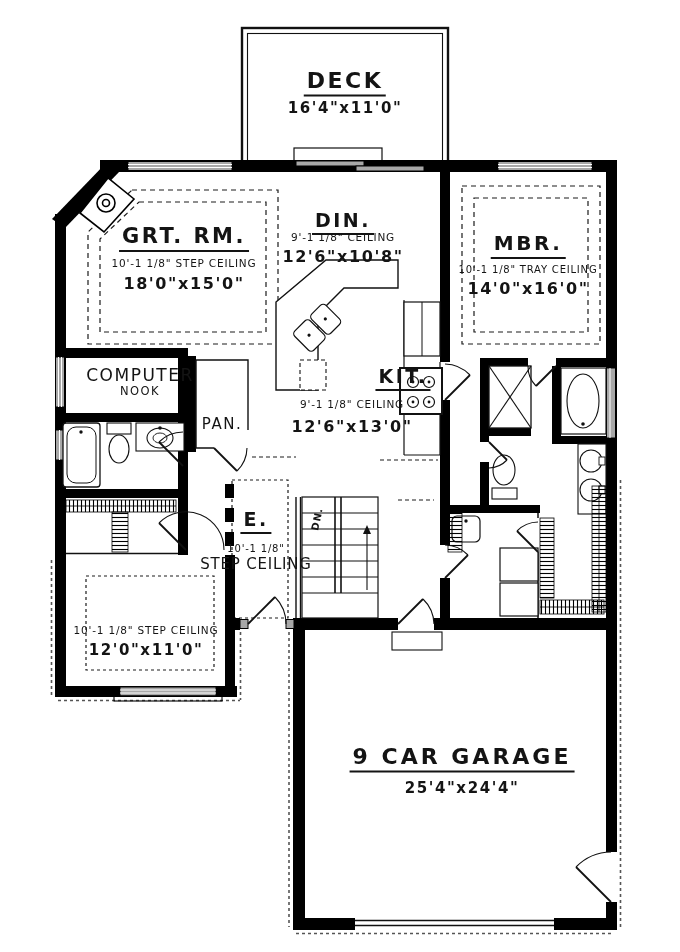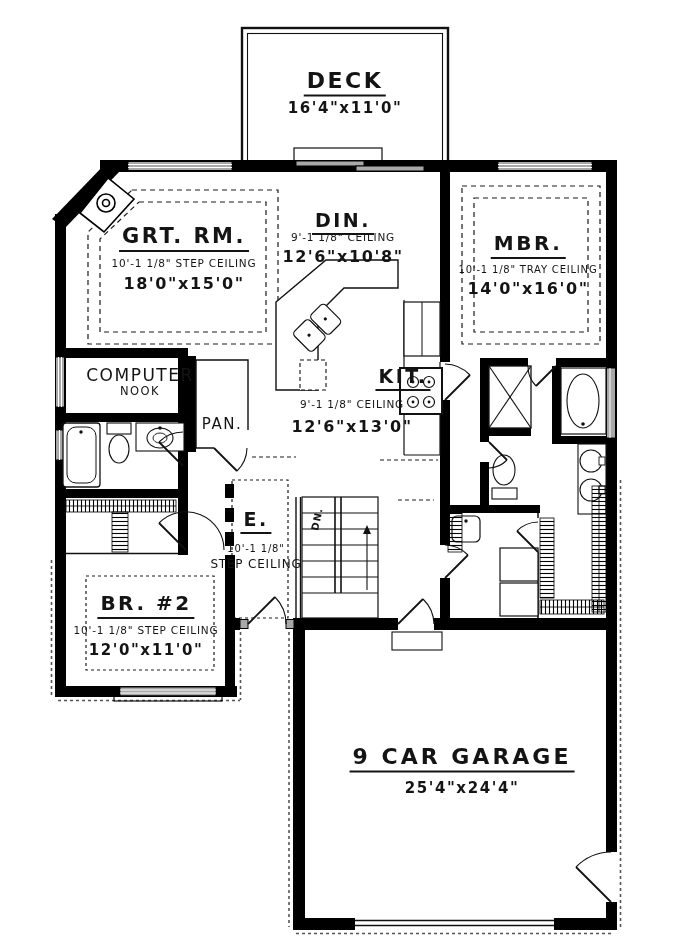--- a/index.html
+++ b/index.html
@@ -332,23 +332,22 @@
   <div class="lbl sub" style="left:140px; top:391px; font-size:11.5px; letter-spacing:1.5px;">NOOK</div>
 
   <div class="lbl sub" style="left:222px; top:404px; font-size:15px; letter-spacing:1.5px;margin-top:20px;">PAN.</div>
 
   <div class="lbl name" style="left:360px; top:378px; font-size:19px;margin-left:43px;">KIT.</div>
   <div class="lbl sub" style="left:352px; top:404px; font-size:10.5px;">9'-1 1/8" CEILING</div>
   <div class="lbl dims" style="left:352px; top:426px; font-size:16px;">12'6"x13'0"</div>
 
   <div class="lbl name" style="left:256px; top:521px; font-size:19px;">E.</div>
   <div class="lbl sub" style="left:256px; top:548px; font-size:10px;">10'-1 1/8"</div>
-  <div class="lbl sub" style="left:256px; top:564px; font-size:12px;">STEP CEILING</div>
-
-  <div class="lbl name" style="left:146px; top:605px; font-size:20px;">BR. #2</div>
+  <div class="lbl sub" style="left:256px; top:564px; font-size:15px;">STEP CEILING</div>
+
   <div class="lbl sub" style="left:146px; top:630px; font-size:10.5px;">10'-1 1/8" STEP CEILING</div>
   <div class="lbl dims" style="left:146px; top:650px; font-size:15px;">12'0"x11'0"</div>
 
   <div class="lbl name" style="left:462px; top:758px; font-size:22px; letter-spacing:3px;">9 CAR GARAGE</div>
   <div class="lbl dims" style="left:462px; top:788px; font-size:15px;">25'4"x24'4"</div>
 
   <div class="lbl dn" style="left:317px; top:519px; font-size:10px;">DN.</div>
 </div>
 
 </body></html>

